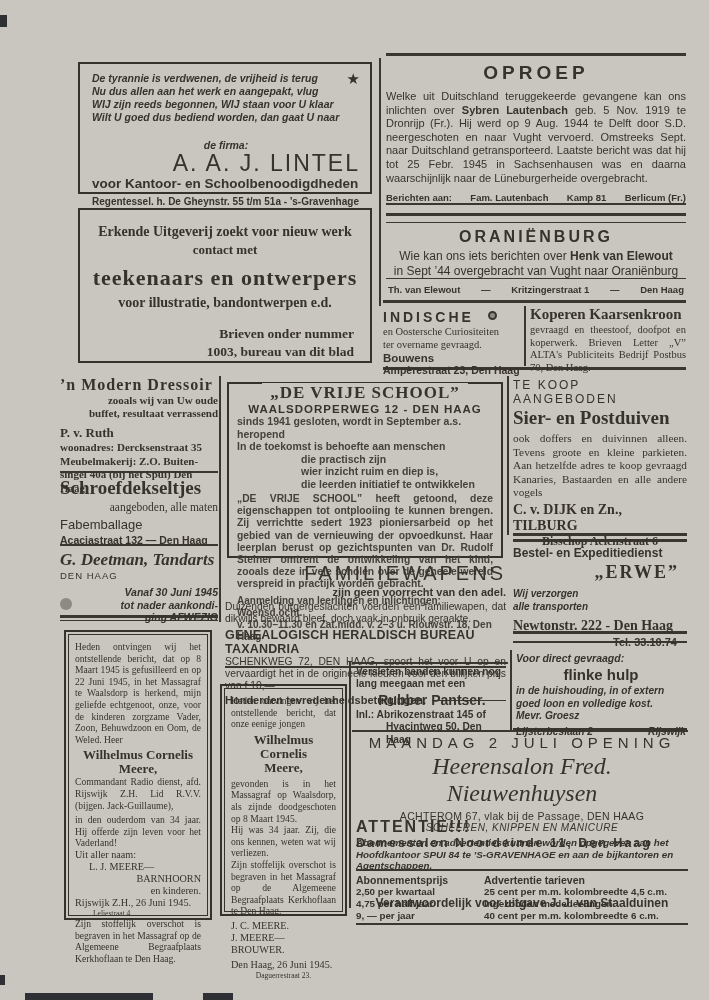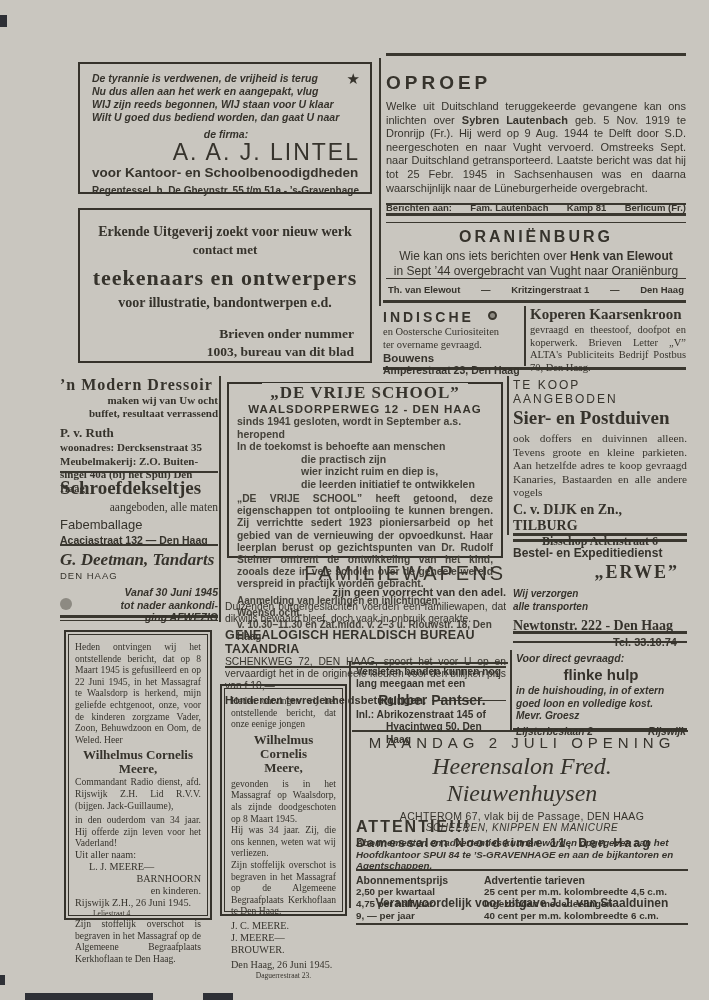--- a/index.html
+++ b/index.html
@@ -8,29 +8,29 @@
   .abs{position:absolute}
   .hr,.vr{position:absolute;background:#3a372f}
   .b{font-weight:bold}
   .ctr{text-align:center}
   .jst{text-align:justify}
   .rt{text-align:right}
 
   
   .lintel{left:78px;top:62px;width:294px;height:132px;border:2px solid #35322b;padding:8px 10px 6px 12px}
   .lintel .slog{font-size:10.5px;line-height:13px;font-style:italic;font-weight:bold}
-  .lintel .firma{font-size:10.5px;font-style:italic;font-weight:bold;text-align:center;margin-top:4px}
+  .lintel .firma{font-size:10.5px;font-style:italic;font-weight:bold;text-align:center;margin-top:15px}
   .lintel .star{position:absolute;right:10px;top:6px;font-size:15px}
   .lintel .nm{font-size:23px;letter-spacing:2px;text-align:right;line-height:24px;font-weight:normal}
   .lintel .sub{font-size:13.5px;font-weight:bold;margin-top:1px}
   .lintel .adr{font-size:10px;font-weight:bold;margin-top:5px}
 
   
   .oproep{left:386px;top:58px;width:300px}
-  .oproep h1{font-size:19px;letter-spacing:4px;text-align:left;margin:14px 0 6px}
+  .oproep h1{font-size:19px;letter-spacing:4px;text-align:center;margin:4px 0 6px}
   .oproep .bd{font-size:11px;line-height:13.6px;text-align:justify}
   .oproep .contact{display:flex;justify-content:space-between;font-size:9.5px;font-weight:bold;margin-top:7px}
 
   
   .uitg{left:78px;top:208px;width:294px;height:155px;border:2px solid #35322b;padding:14px 12px;font-family:"Liberation Serif",serif;font-weight:bold}
   .uitg .l1{font-size:14px;text-align:center}
   .uitg .l2{font-size:13px;text-align:center;margin-top:2px}
   .uitg .ttl{font-size:22px;text-align:center;margin-top:7px;letter-spacing:1px}
   .uitg .l3{font-size:14px;text-align:center;margin-top:4px}
   .uitg .bp{font-size:13.5px;text-align:right;margin-top:14px;line-height:18px;padding-right:4px}
@@ -233,21 +233,21 @@
   <div class="adr">Ampèrestraat 23, Den Haag</div>
 </div>
 
 <div class="abs kroon">
   <h3>Koperen Kaarsenkroon</h3>
   <div class="bd">gevraagd en theestoof, doofpot en koperwerk. Brieven Letter „V” ALTA's Publiciteits Bedrijf Postbus 70, Den Haag.</div>
 </div>
 
 <div class="abs dress">
   <h3>’n Modern Dressoir</h3>
-  <div class="l">maken wij van Uw ocht</div>
+  <div class="l">zooals wij van Uw oude</div>
   <div class="l">buffet, resultaat verrassend</div>
   <div class="nm">P. v. Ruth</div>
   <div class="a">woonadres: Dercksenstraat 35</div>
   <div class="a">Meubelmakerij: Z.O. Buiten-</div>
   <div class="a">singel 40a (bij het Spui) Den Haag</div>
 </div>
 
 <div class="abs schroef">
   <h3>Schroefdekseltjes</h3>
   <div class="sub">aangeboden, alle maten</div>

